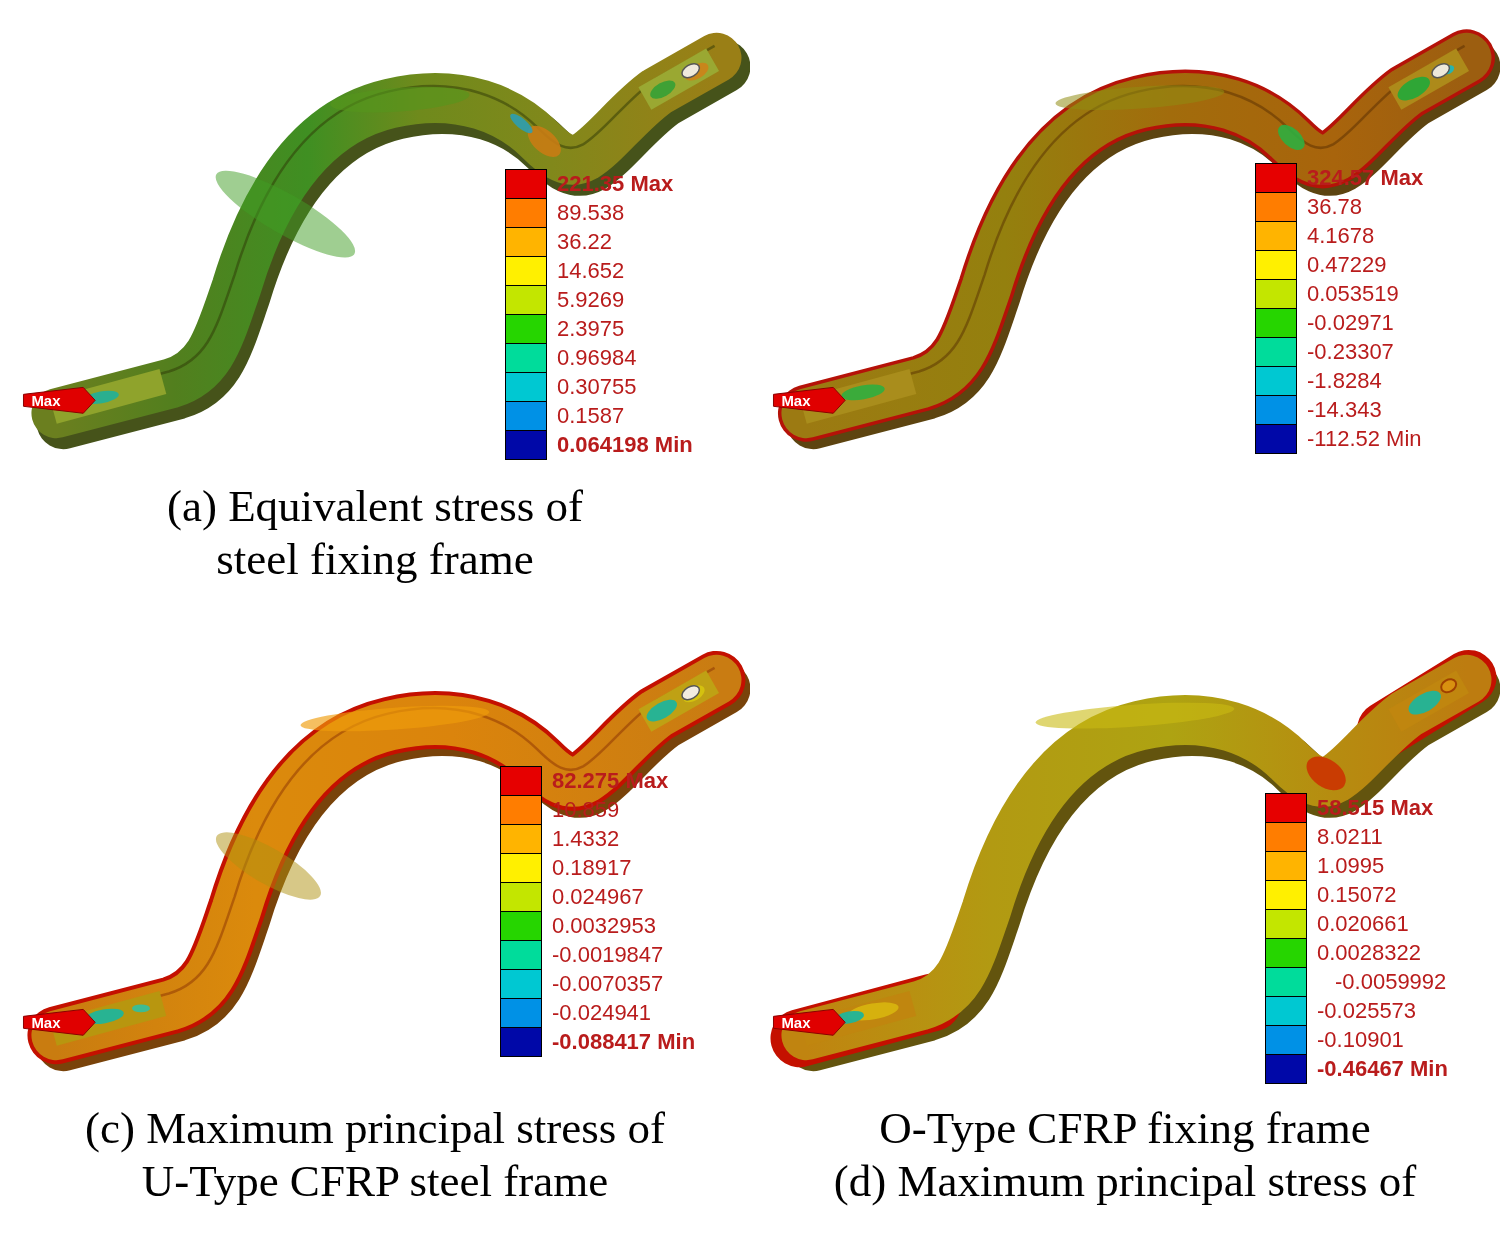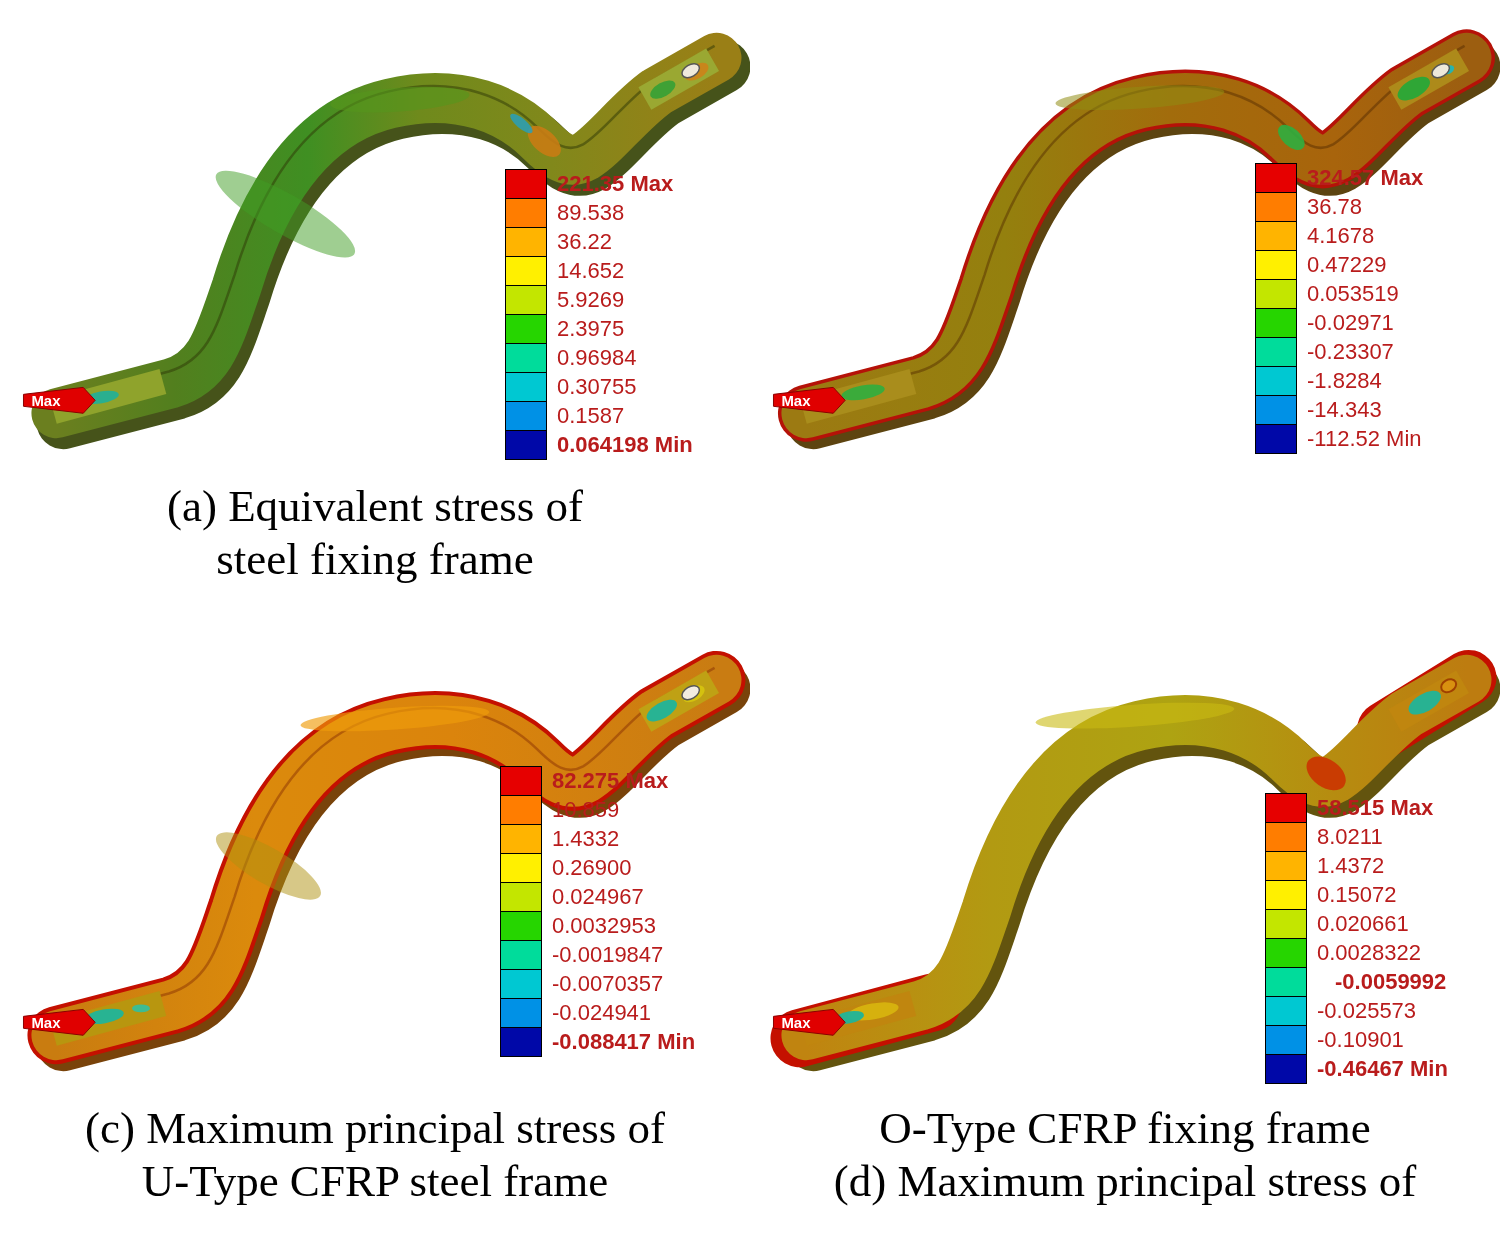--- a/index.html
+++ b/index.html
@@ -270,21 +270,21 @@
           <span class="legend-label" style="font-weight: 400;">10.859</span>
         </div>
 
         <div class="legend-row">
           <span class="swatch" style="background: rgb(255, 180, 0);"></span>
           <span class="legend-label" style="font-weight: 400;">1.4332</span>
         </div>
 
         <div class="legend-row">
           <span class="swatch" style="background: rgb(255, 240, 0);"></span>
-          <span class="legend-label" style="font-weight: 400;">0.26900</span>
+          <span class="legend-label" style="font-weight: 400;">0.18917</span>
         </div>
 
         <div class="legend-row">
           <span class="swatch" style="background: rgb(195, 230, 0);"></span>
           <span class="legend-label" style="font-weight: 400;">0.024967</span>
         </div>
 
         <div class="legend-row">
           <span class="swatch" style="background: rgb(38, 213, 0);"></span>
           <span class="legend-label" style="font-weight: 400;">0.0032953</span>
@@ -354,41 +354,41 @@
           <span class="legend-label" style="font-weight: 700;">58.515 Max</span>
         </div>
 
         <div class="legend-row">
           <span class="swatch" style="background: rgb(255, 125, 0);"></span>
           <span class="legend-label" style="font-weight: 400;">8.0211</span>
         </div>
 
         <div class="legend-row">
           <span class="swatch" style="background: rgb(255, 180, 0);"></span>
-          <span class="legend-label" style="font-weight: 400;">1.4372</span>
+          <span class="legend-label" style="font-weight: 400;">1.0995</span>
         </div>
 
         <div class="legend-row">
           <span class="swatch" style="background: rgb(255, 240, 0);"></span>
           <span class="legend-label" style="font-weight: 400;">0.15072</span>
         </div>
 
         <div class="legend-row">
           <span class="swatch" style="background: rgb(195, 230, 0);"></span>
           <span class="legend-label" style="font-weight: 400;">0.020661</span>
         </div>
 
         <div class="legend-row">
           <span class="swatch" style="background: rgb(38, 213, 0);"></span>
           <span class="legend-label" style="font-weight: 400;">0.0028322</span>
         </div>
 
         <div class="legend-row">
           <span class="swatch" style="background: rgb(0, 220, 155);"></span>
-          <span class="legend-label" style="font-weight: 700; margin-left: 28px;">-0.0059992</span>
+          <span class="legend-label" style="font-weight: 400; margin-left: 28px;">-0.0059992</span>
         </div>
 
         <div class="legend-row">
           <span class="swatch" style="background: rgb(0, 200, 210);"></span>
           <span class="legend-label" style="font-weight: 400;">-0.025573</span>
         </div>
 
         <div class="legend-row">
           <span class="swatch" style="background: rgb(0, 145, 230);"></span>
           <span class="legend-label" style="font-weight: 400;">-0.10901</span>

